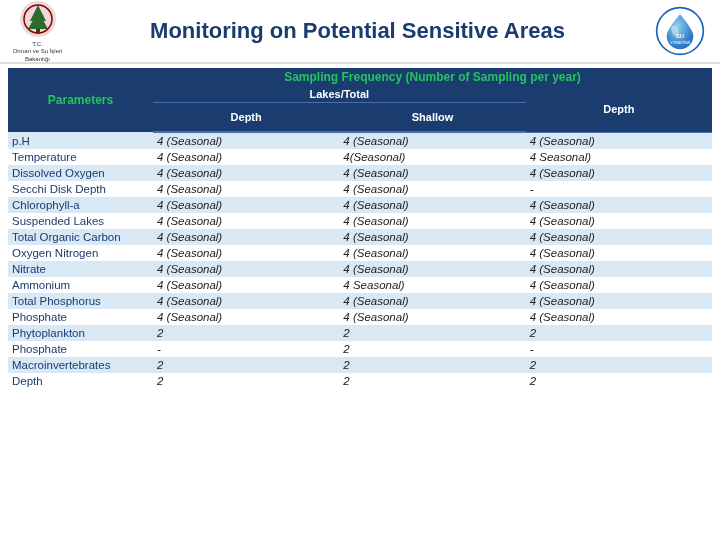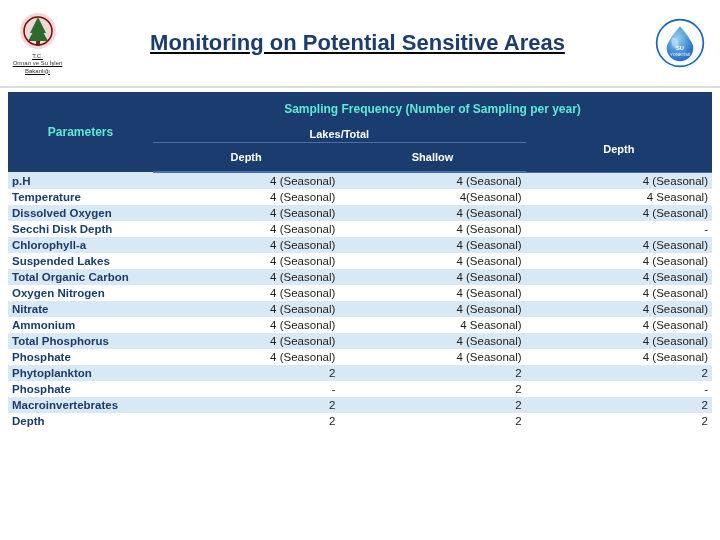--- a/index.html
+++ b/index.html
@@ -7,25 +7,24 @@
       width: 720px;
       height: 540px;
       font-family: Arial, sans-serif;
       background: #fff;
       overflow: hidden;
     }
 
     .header {
       display: flex;
       align-items: center;
-      padding: 18px 10px;
+      padding: 6px 10px;
       background: #fff;
       border-bottom: 2px solid #ddd;
       position: relative;
-      text-decoration: underline;
     }
 
     .header-logo-left {
       width: 55px;
       height: 50px;
       display: flex;
       align-items: center;
       justify-content: center;
       flex-shrink: 0;
     }
@@ -59,23 +58,23 @@
     }
 
     table {
       width: 100%;
       border-collapse: collapse;
       font-size: 11.5px;
     }
 
     .header-row-1 th {
       background: #1a3c6e;
-      color: #5eead4;
-      text-align: center;
-      padding: 10px 4px;
+      color: #22c55e;
+      text-align: center;
+      padding: 2px 4px;
       font-size: 12px;
     }
 
     .header-row-2 th {
       background: #1a3c6e;
       color: #fff;
       text-align: center;
       padding: 2px 4px;
       font-size: 11px;
       border-bottom: 1px solid #4a6ea8;
@@ -97,28 +96,29 @@
     tbody tr:nth-child(even) {
       background: #ffffff;
     }
 
     tbody td {
       padding: 2px 4px;
       border: none;
     }
 
     .param-col {
-      font-weight: bold;
+      font-weight: normal;
       color: #1a3c6e;
       width: 145px;
     }
 
     .data-col {
-      text-align: right;
+      text-align: left;
       color: #222;
+      font-style: italic;
     }
 
     
     .ministry-logo {
       display: flex;
       flex-direction: column;
       align-items: center;
     }
 
     .ministry-logo .text {

